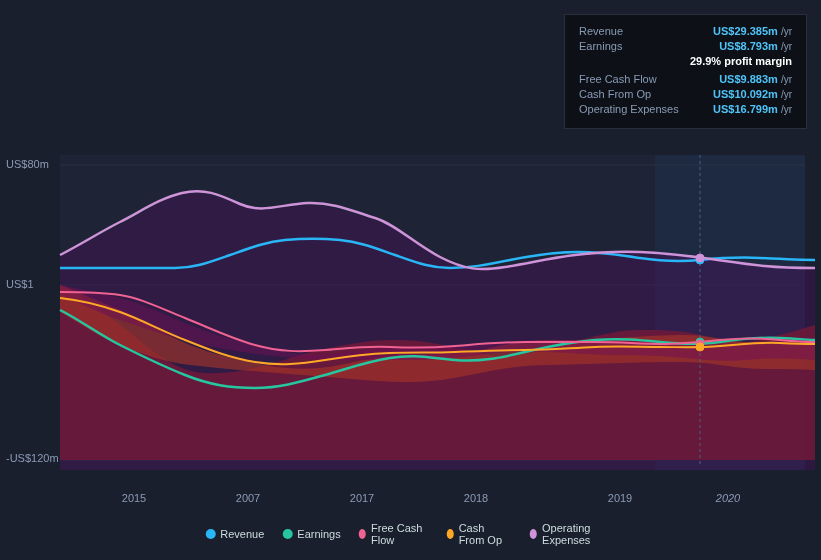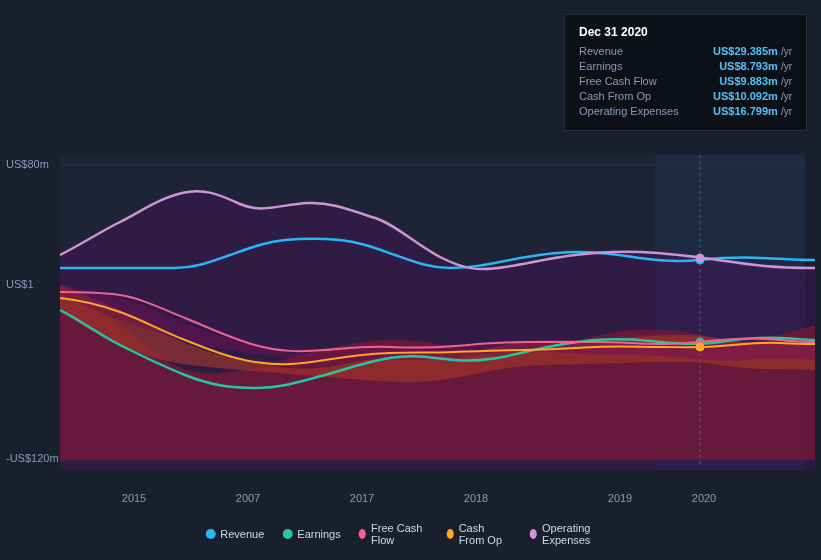--- a/index.html
+++ b/index.html
@@ -171,35 +171,38 @@
 
   <span class="y-label" style="top: 158px;">US$80m</span>
   <span class="y-label" style="top: 278px;">US$1</span>
   <span class="y-label" style="top: 452px;">-US$120m</span>
 
   <span class="x-label" style="left: 134px; text-align: center;">2015</span>
   <span class="x-label" style="left: 248px;">2007</span>
   <span class="x-label" style="left: 362px;">2017</span>
   <span class="x-label" style="left: 476px;">2018</span>
   <span class="x-label" style="left: 620px;">2019</span>
-  <span class="x-label" style="left: 704px;">2020</span>
+  <span class="x-label" style="left: 728px; font-style: italic;">2020</span>
 
   <div class="tooltip-card">
-    <div class="tooltip-title">Dec 31 2020</div>
 
     <div class="tooltip-row">
       <span class="tooltip-label">Revenue</span>
       <span class="tooltip-value val-revenue">US$29.385m <span class="unit">/yr</span></span>
     </div>
 
     <div class="tooltip-row">
       <span class="tooltip-label">Earnings</span>
       <span class="tooltip-value val-earnings">US$8.793m <span class="unit">/yr</span></span>
     </div>
 
+    <div class="tooltip-row">
+      <span class="tooltip-label"></span>
+      <span class="profit-margin">29.9% profit margin</span>
+    </div>
 
     <div class="tooltip-row">
       <span class="tooltip-label">Free Cash Flow</span>
       <span class="tooltip-value val-fcf">US$9.883m <span class="unit">/yr</span></span>
     </div>
 
     <div class="tooltip-row">
       <span class="tooltip-label">Cash From Op</span>
       <span class="tooltip-value val-cashop">US$10.092m <span class="unit">/yr</span></span>
     </div>

